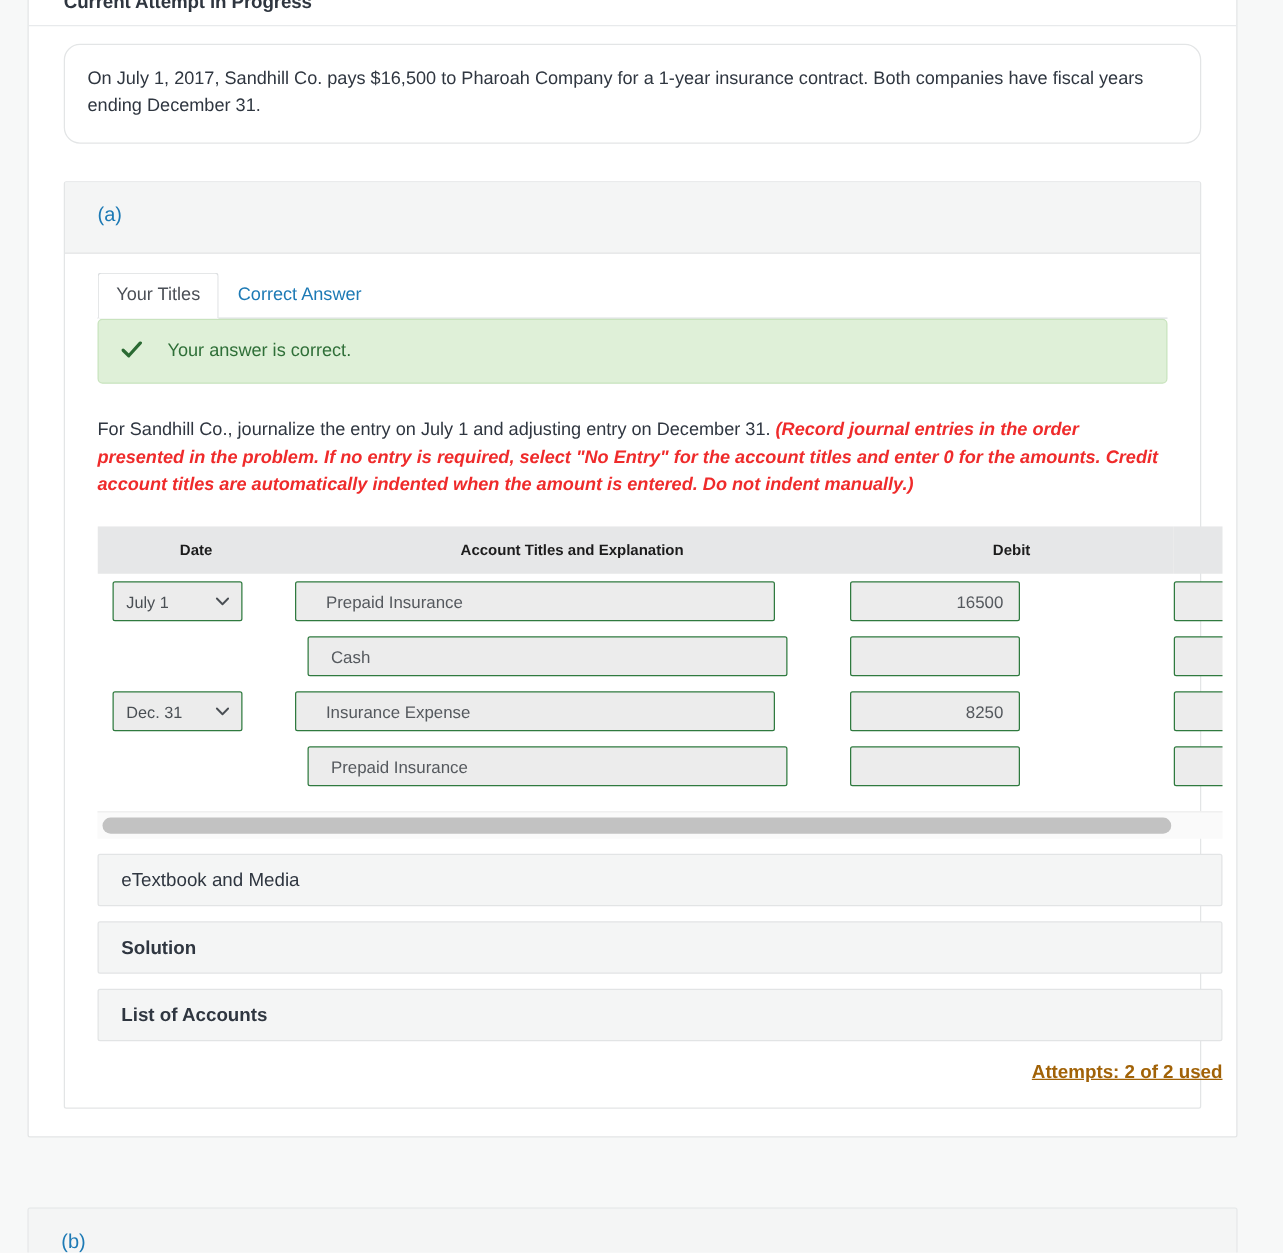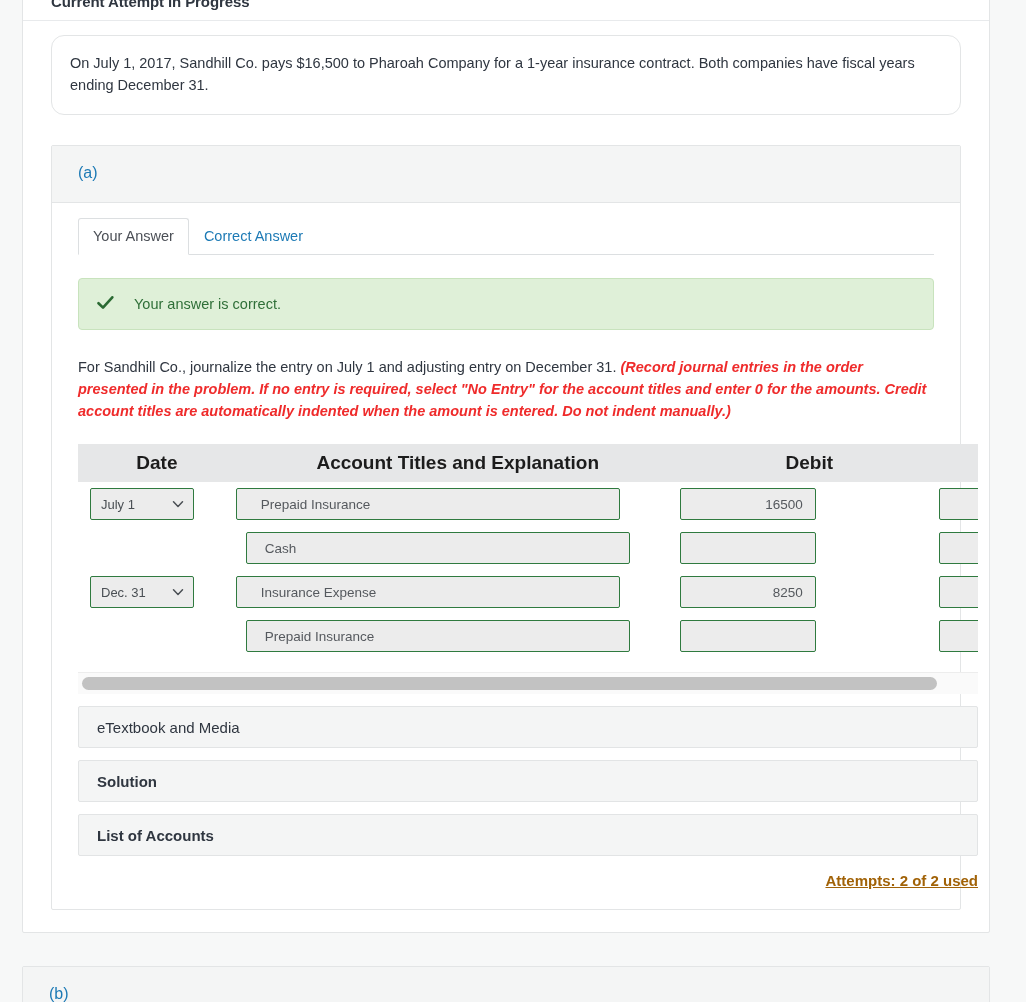--- a/index.html
+++ b/index.html
@@ -88,21 +88,20 @@
   .tab.active {
     background: #fff;
     border-color: #dcdfe1;
     border-bottom-color: #fff;
     color: #4b4f56;
   }
   .tab.link { color: #1d7ab5; }
 
   
   .banner {
-    margin-top: 23px;
     background: #dff0d8;
     border: 1px solid #c8e3bd;
     border-radius: 4px;
     height: 52px;
     display: flex;
     align-items: center;
     padding: 0 18px;
   }
   .banner .check {
     color: #2b6a33;
@@ -132,21 +131,21 @@
   
   .table-scroll {
     margin-top: 22px;
     position: relative;
     width: 900px;
     overflow: hidden;
   }
   .jtable { width: 1120px; border-collapse: collapse; }
   .jtable thead th {
     background: #e6e7e8;
-    font-size: 19px;
+    font-size: 12px;
     font-weight: bold;
     color: #1c1c1c;
     height: 38px;
     padding: 0;
     text-align: center;
   }
   .th-date { width: 140px; }
   .th-acct { width: 330px; text-align: right; padding-left: 0 !important; }
   .th-debit { width: 230px; }
   .th-credit { width: 230px; }
@@ -274,21 +273,21 @@
 
       <div class="part">
 
         <div class="part-head">
           <span class="part-label">(a)</span>
         </div>
 
         <div class="part-body">
 
           <div class="tabs">
-            <div class="tab active">Your Answer</div>
+            <div class="tab active">Your Titles</div>
             <div class="tab link">Correct Answer</div>
           </div>
 
           <div class="banner">
             <span class="check">
               <svg width="17" height="14" viewBox="0 0 17 14" aria-hidden="true">
                 <path d="M1.5 7.2 L6 11.6 L15.3 1.3" fill="none" stroke="#2b6a33" stroke-width="2.6" stroke-linecap="round" stroke-linejoin="round"></path>
               </svg>
             </span>
             <span class="msg">Your answer is correct.</span>

